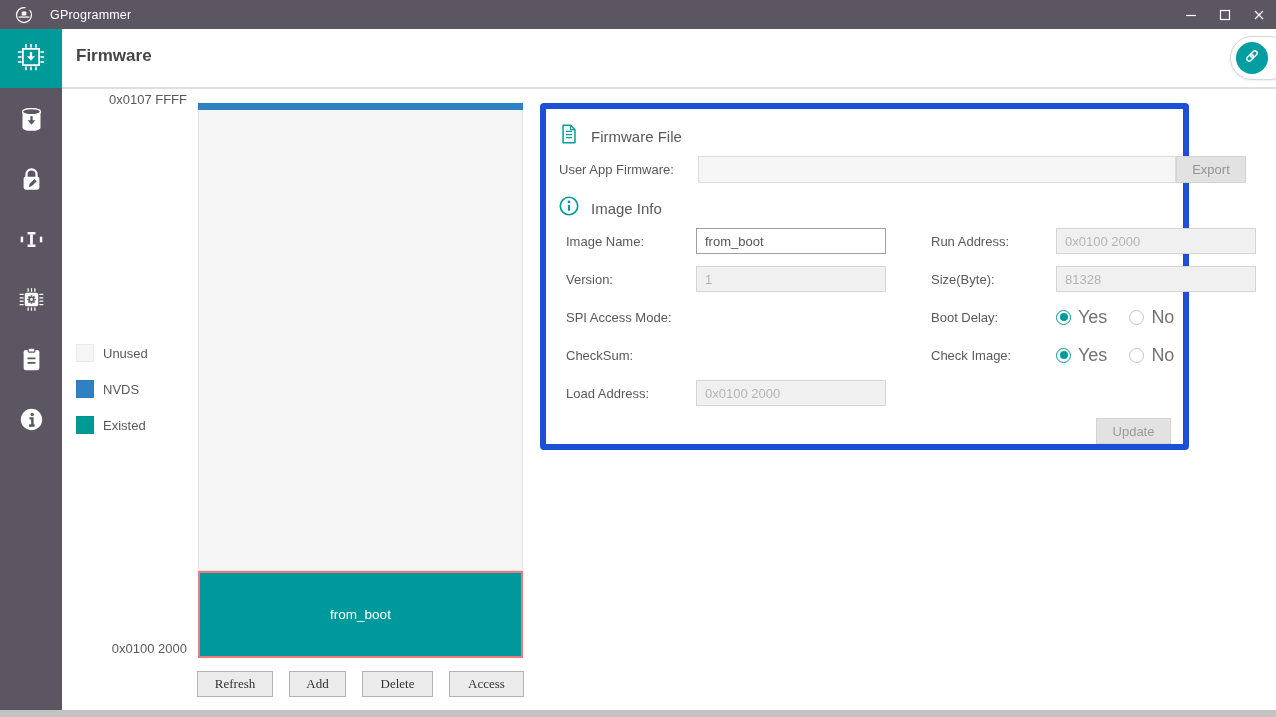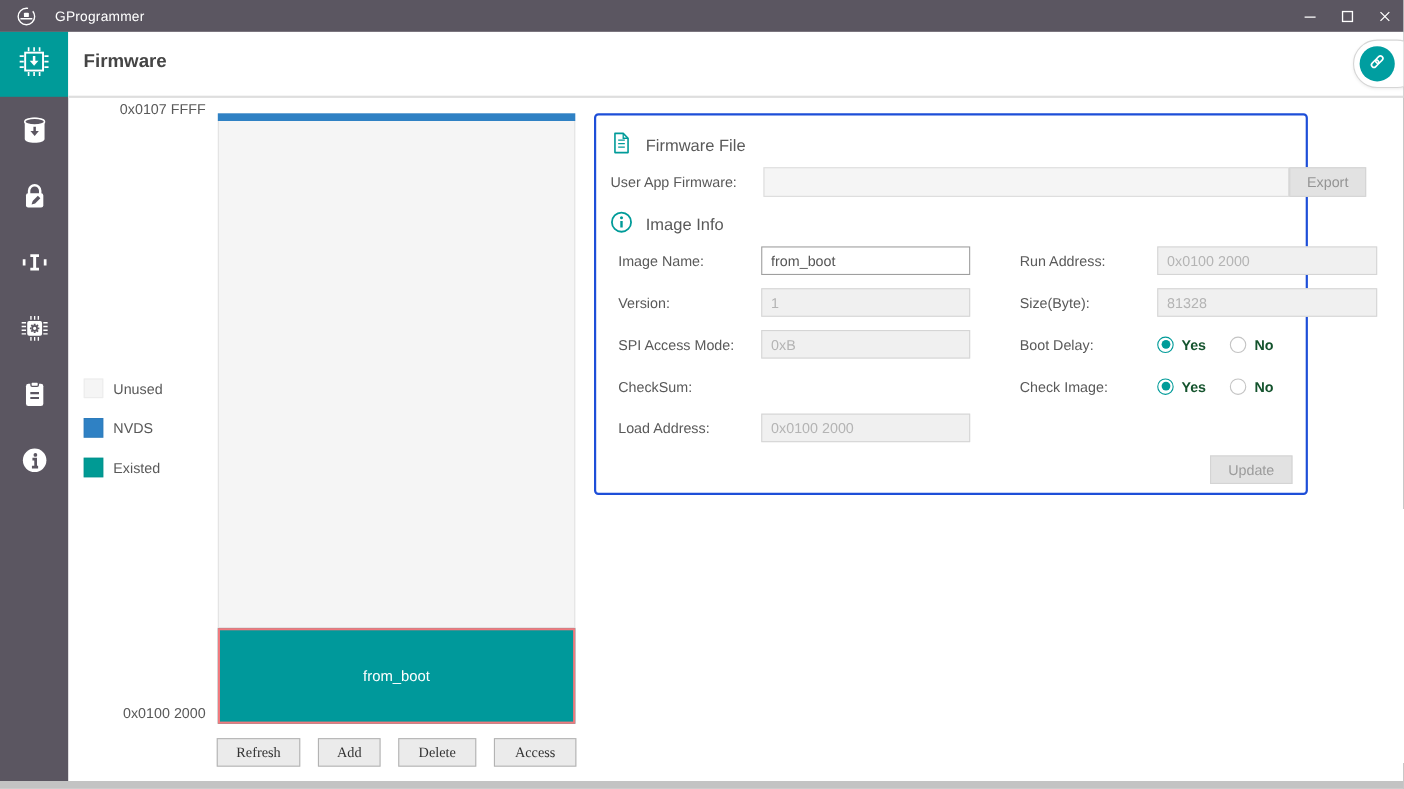--- a/index.html
+++ b/index.html
@@ -64,21 +64,21 @@
   .mem-buttons {
     position:absolute; left:197px; top:671px; width:327px;
     display:flex; justify-content:space-between;
   }
   .gbtn {
     height:26px; background:#ebebeb; border:1px solid #b3b3b3; color:#333;
     font-size:13px; font-family:Liberation Serif, serif; cursor:pointer; padding:0 10px;
   }
   .gbtn.w-refresh{ width:76px; } .gbtn.w-add{ width:57px; } .gbtn.w-delete{ width:71px; } .gbtn.w-startup{ width:75px; }
   
-  .card { position:absolute; left:540px; width:649px; background:#fff; border:2px solid #1d4ed8; border-radius:4px;padding-left:37px; }
+  .card { position:absolute; left:540px; width:649px; background:#fff; border:6px solid #1d4ed8; border-radius:4px;padding-left:37px; }
   .card1 { top:103px; height:347px; }
   .card2 { top:462px; height:238px; }
   .sec-head { position:absolute; display:flex; align-items:center; }
   .sec-head svg { width:22px; height:22px; margin-right:11px; }
   .sec-title { font-size:15px; color:#595959; }
   
   .uaf-label { position:absolute; left:13px; top:53px; font-size:13px; color:#595959; }
   .uaf-input {
     position:absolute; left:152px; top:47px; width:478px; height:27px;
     background:#f5f5f5; border:1px solid #dcdcdc; font-size:13px; color:#8f8f8f; padding:0 8px;
@@ -103,21 +103,21 @@
   }
   .cell.left .f-input { width:190px; }
   .cell.right .f-input { width:200px; }
   .f-input.enabled { background:#fff; border:1px solid #9f9f9f; color:#555; }
   .f-input.disabled { background:#f0f0f0; border:1px solid #d5d5d5; color:#b4b4b4; }
   .radio-group { display:flex; align-items:center; }
   .radio-opt { display:flex; align-items:center; margin-right:22px; cursor:pointer; }
   .radio { width:15px; height:15px; border-radius:50%; border:1px solid #c4c4c4; background:#fff; position:relative; }
   .radio.checked { border:1.5px solid #009b99; }
   .radio.checked::after { content:""; position:absolute; left:2.5px; top:2.5px; right:2.5px; bottom:2.5px; border-radius:50%; background:#009b99; }
-  .radio-label { margin-left:7px; font-size:13px; color:#14532d;font-weight:bold; }
+  .radio-label { margin-left:7px; font-size:18px; color:#737373; }
   .update-btn {
     position:absolute; right:12px; top:309px; width:75px; height:26px;
     background:#e2e2e2; border:1px solid #d4d4d4; color:#9b9b9b; font-size:13px; cursor:pointer;
     font-family:"Liberation Sans", sans-serif;
   }
   
   .events-cols { position:absolute; left:22px; top:43px; display:flex; font-size:13px; color:#595959; }
   .col-no { width:70px; } .col-action { width:136px; } .col-desc { width:200px; }
   .events-body { position:absolute; left:12px; top:64px; right:12px; bottom:42px; }
   .commit-btn {
@@ -329,21 +329,20 @@
         <span class="f-label">Version:</span>
         <input class="f-input disabled" type="text" disabled="" value="1" style="">
       </div>
       <div class="cell right">
         <span class="f-label">Size(Byte):</span>
         <input class="f-input disabled" type="text" disabled="" value="81328" style="">
       </div>
 
       <div class="cell left">
         <span class="f-label">SPI Access Mode:</span>
-        <input class="f-input disabled" type="text" disabled="" value="0xB" style="">
       </div>
       <div class="cell right">
         <span class="f-label">Boot Delay:</span>
         <span class="radio-group">
           <span class="radio-opt">
             <span class="radio checked"></span>
             <span class="radio-label">Yes</span>
           </span>
           <span class="radio-opt">
             <span class="radio"></span>

